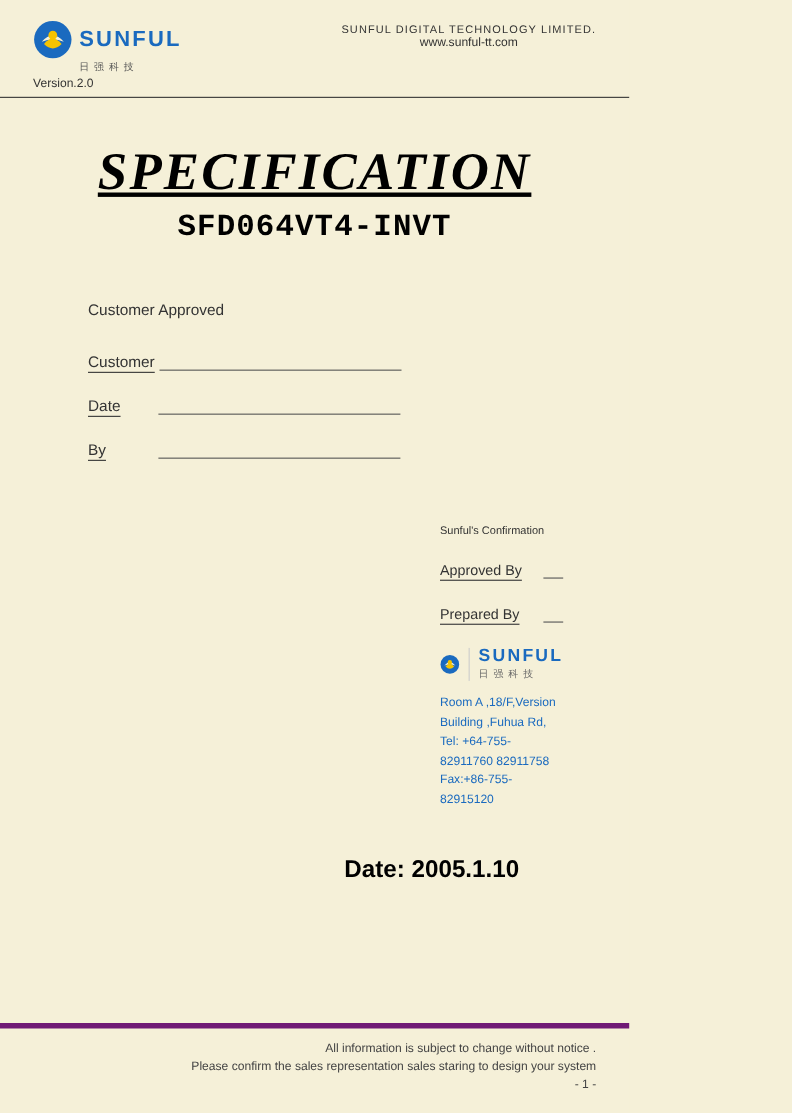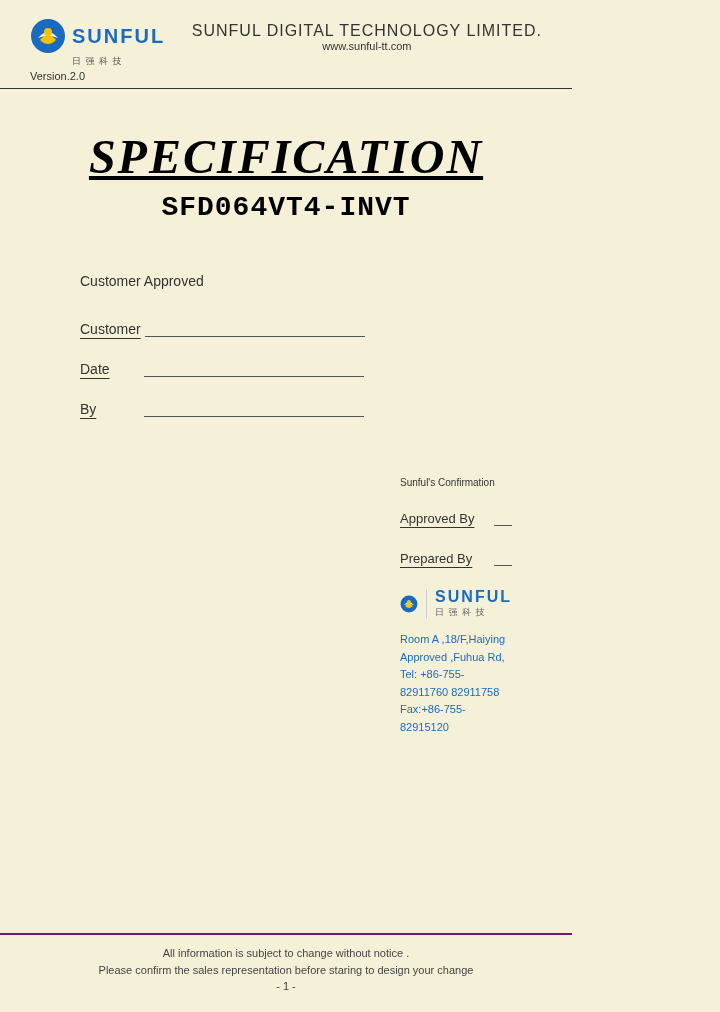--- a/index.html
+++ b/index.html
@@ -70,21 +70,21 @@
     }
 
     .company-info {
       text-align: center;
       font-size: 11px;
       color: #333;
       padding-top: 4px;
     }
 
     .company-info .company-name {
-      font-size: 16px;
+      font-size: 10px;
       color: #333;
       letter-spacing: 1px;
     }
 
     .company-info .website {
       font-size: 11px;
       color: #333;
     }
 
     
@@ -233,23 +233,23 @@
       padding-right: 40px;
       margin-top: 40px;
       font-size: 22px;
       font-weight: bold;
       color: #000;
       font-family: Arial, sans-serif;
     }
 
     
     .footer {
-      border-top: 2px solid #701a75;
+      border-top: 5px solid #701a75;
       padding: 10px 30px;
-      text-align: center;
+      text-align: right;
       position: absolute;
       bottom: 10px;
       left: 0;
       right: 0;
     }
 
     .footer-text {
       font-size: 11px;
       color: #444;
       line-height: 1.6;
@@ -333,28 +333,29 @@
           <circle cx="18" cy="14" r="4" fill="#f5c300"></circle>
         </svg>
         <div class="sunful-divider"></div>
         <div class="sunful-text-block">
           <span class="sunful-brand">SUNFUL</span>
           <span class="sunful-chinese">日 强 科 技</span>
         </div>
       </div>
 
       <div class="address-block">
-        <div>Room A ,18/F,Haiying Approved ,Fuhua Rd,</div>
-        <div>Tel: +86-755-82911760    82911758</div>
+        <div>Room A ,18/F,Version Building ,Fuhua Rd,</div>
+        <div>Tel: +64-755-82911760    82911758</div>
         <div>Fax:+86-755-82915120</div>
       </div>
     </div>
 
+    <div class="date-bottom">Date: 2005.1.10</div>
 
   </div>
 
   <div class="footer">
     <div class="footer-text">All  information is subject to change without notice .</div>
-    <div class="footer-text">Please confirm the sales representation before staring to design your change</div>
+    <div class="footer-text">Please confirm the sales representation sales staring to design your system</div>
     <div class="footer-page">- 1 -</div>
   </div>
 
 </div>
 
 </body></html>

